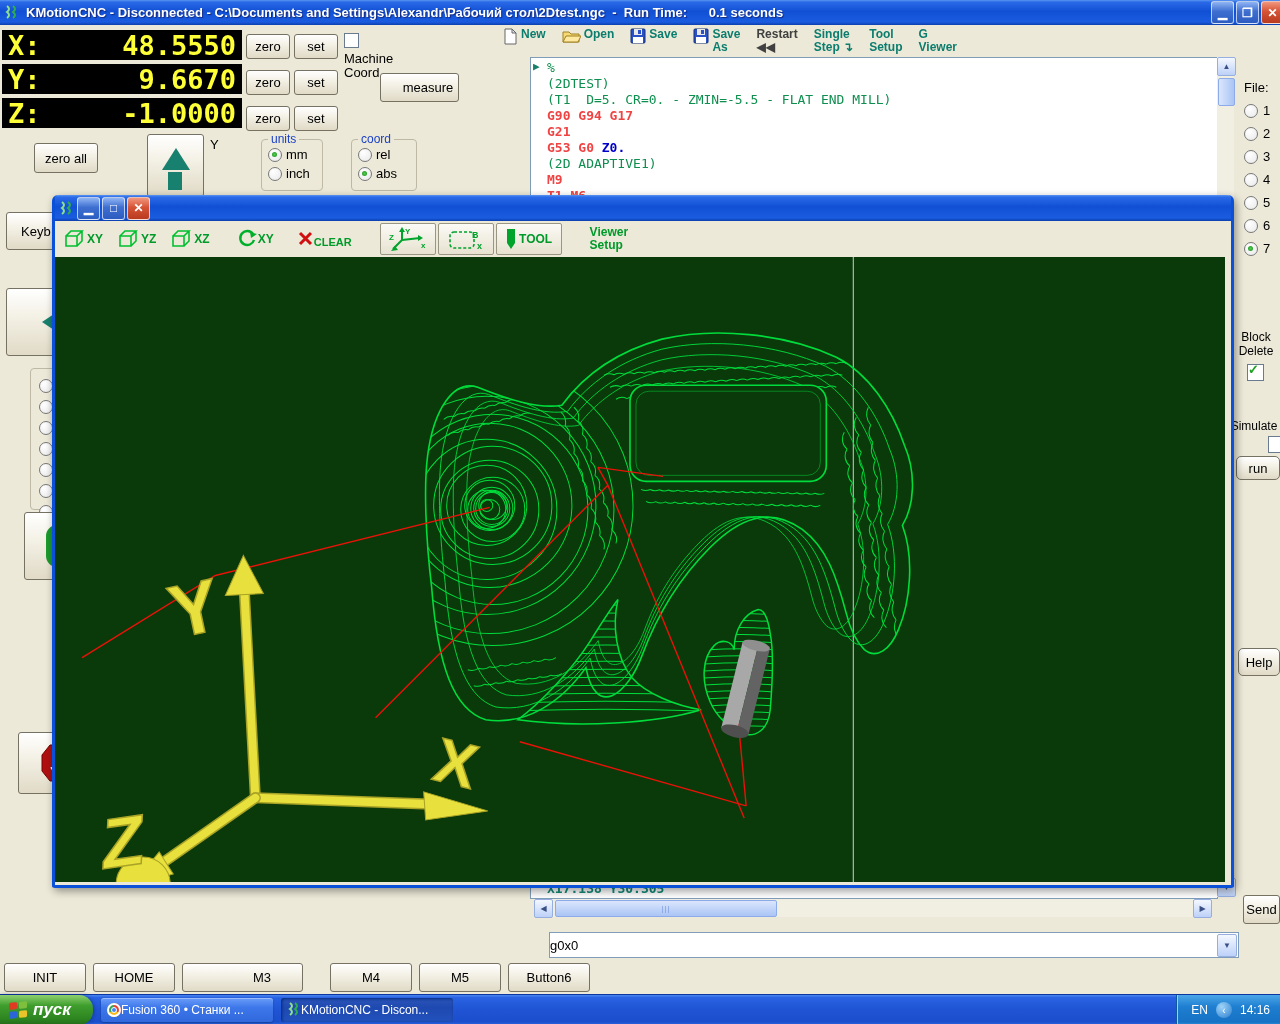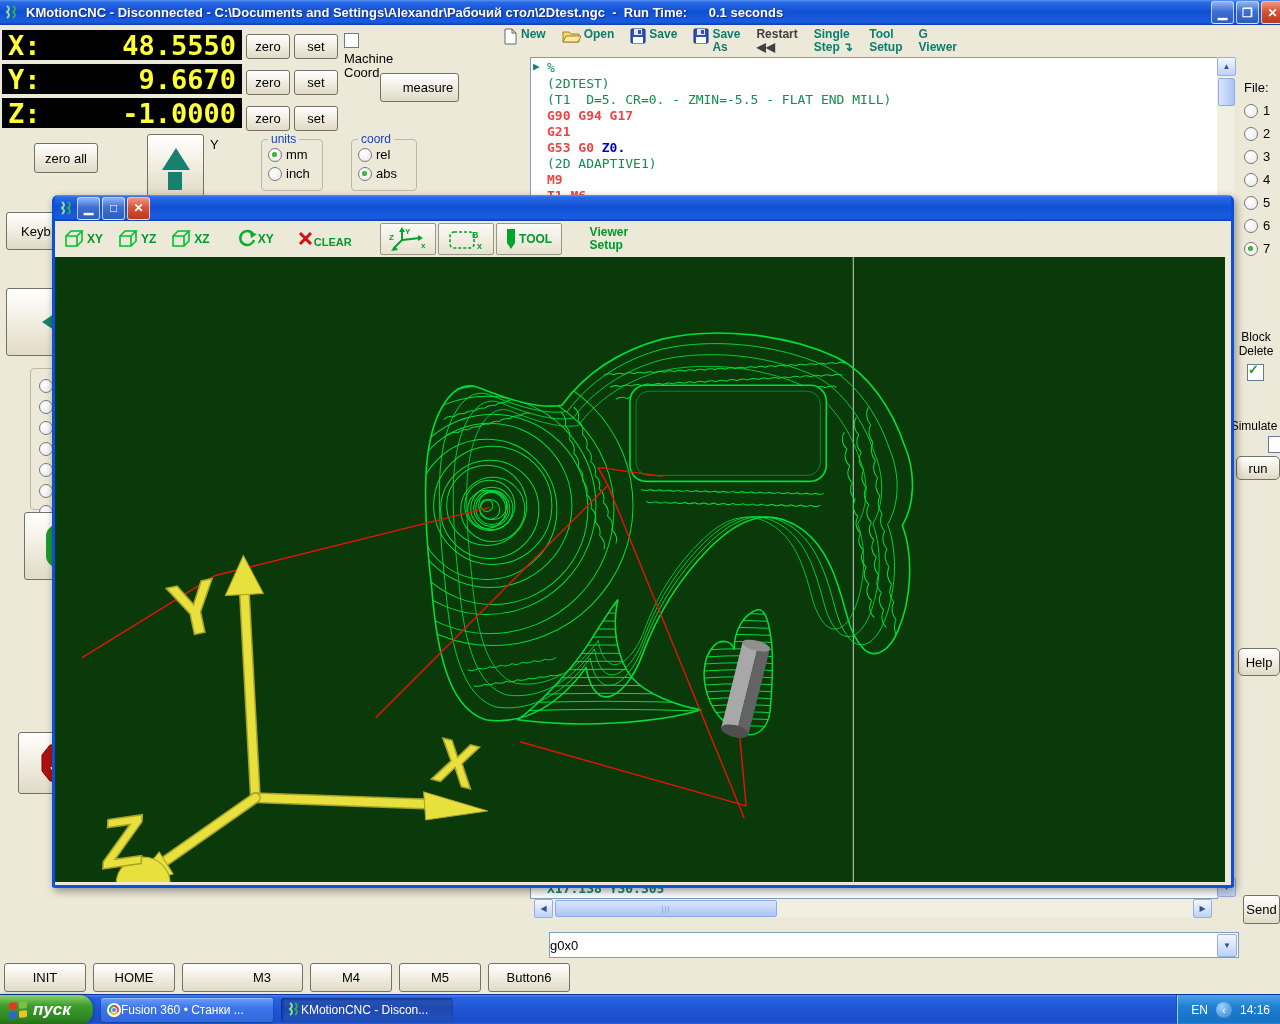--- a/index.html
+++ b/index.html
@@ -508,21 +508,21 @@
 <div class="abs" id="combo" style="left:549px;top:932px;width:688px;height:24px;">
   <span class="cb-text">g0x0</span>
   <span class="cb-arrow">▼</span>
 </div>
 <div class="btn abs" style="left:1243px;top:895px;width:35px;height:27px;">Send</div>
 
 <div class="abs" id="macro-row" style="left:4px;top:963px;display:flex;gap:7px;">
     <div class="btn" style="width: 80px; height: 27px;">INIT</div>
     <div class="btn" style="width: 80px; height: 27px;">HOME</div>
     <div class="btn" style="width: 80px; height: 27px; padding-left: 39px;">M3</div>
-    <div class="btn" style="width: 80px; height: 27px;">M4</div>
+    <div class="btn" style="width: 80px; height: 27px; margin-left: 20px;">M4</div>
     <div class="btn" style="width: 80px; height: 27px;">M5</div>
     <div class="btn" style="width: 80px; height: 27px;">Button6</div>
   </div>
 
 
 <div class="abs" id="taskbar" style="left:0;top:994px;width:1280px;height:30px;">
   <div id="start-btn">
     <svg width="20" height="18" style="transform:skewY(-6deg);">
       <rect x="1" y="1" width="8" height="7" rx="1.5" fill="#e03a22"></rect>
       <rect x="11" y="1" width="8" height="7" rx="1.5" fill="#7ebf3e"></rect>

